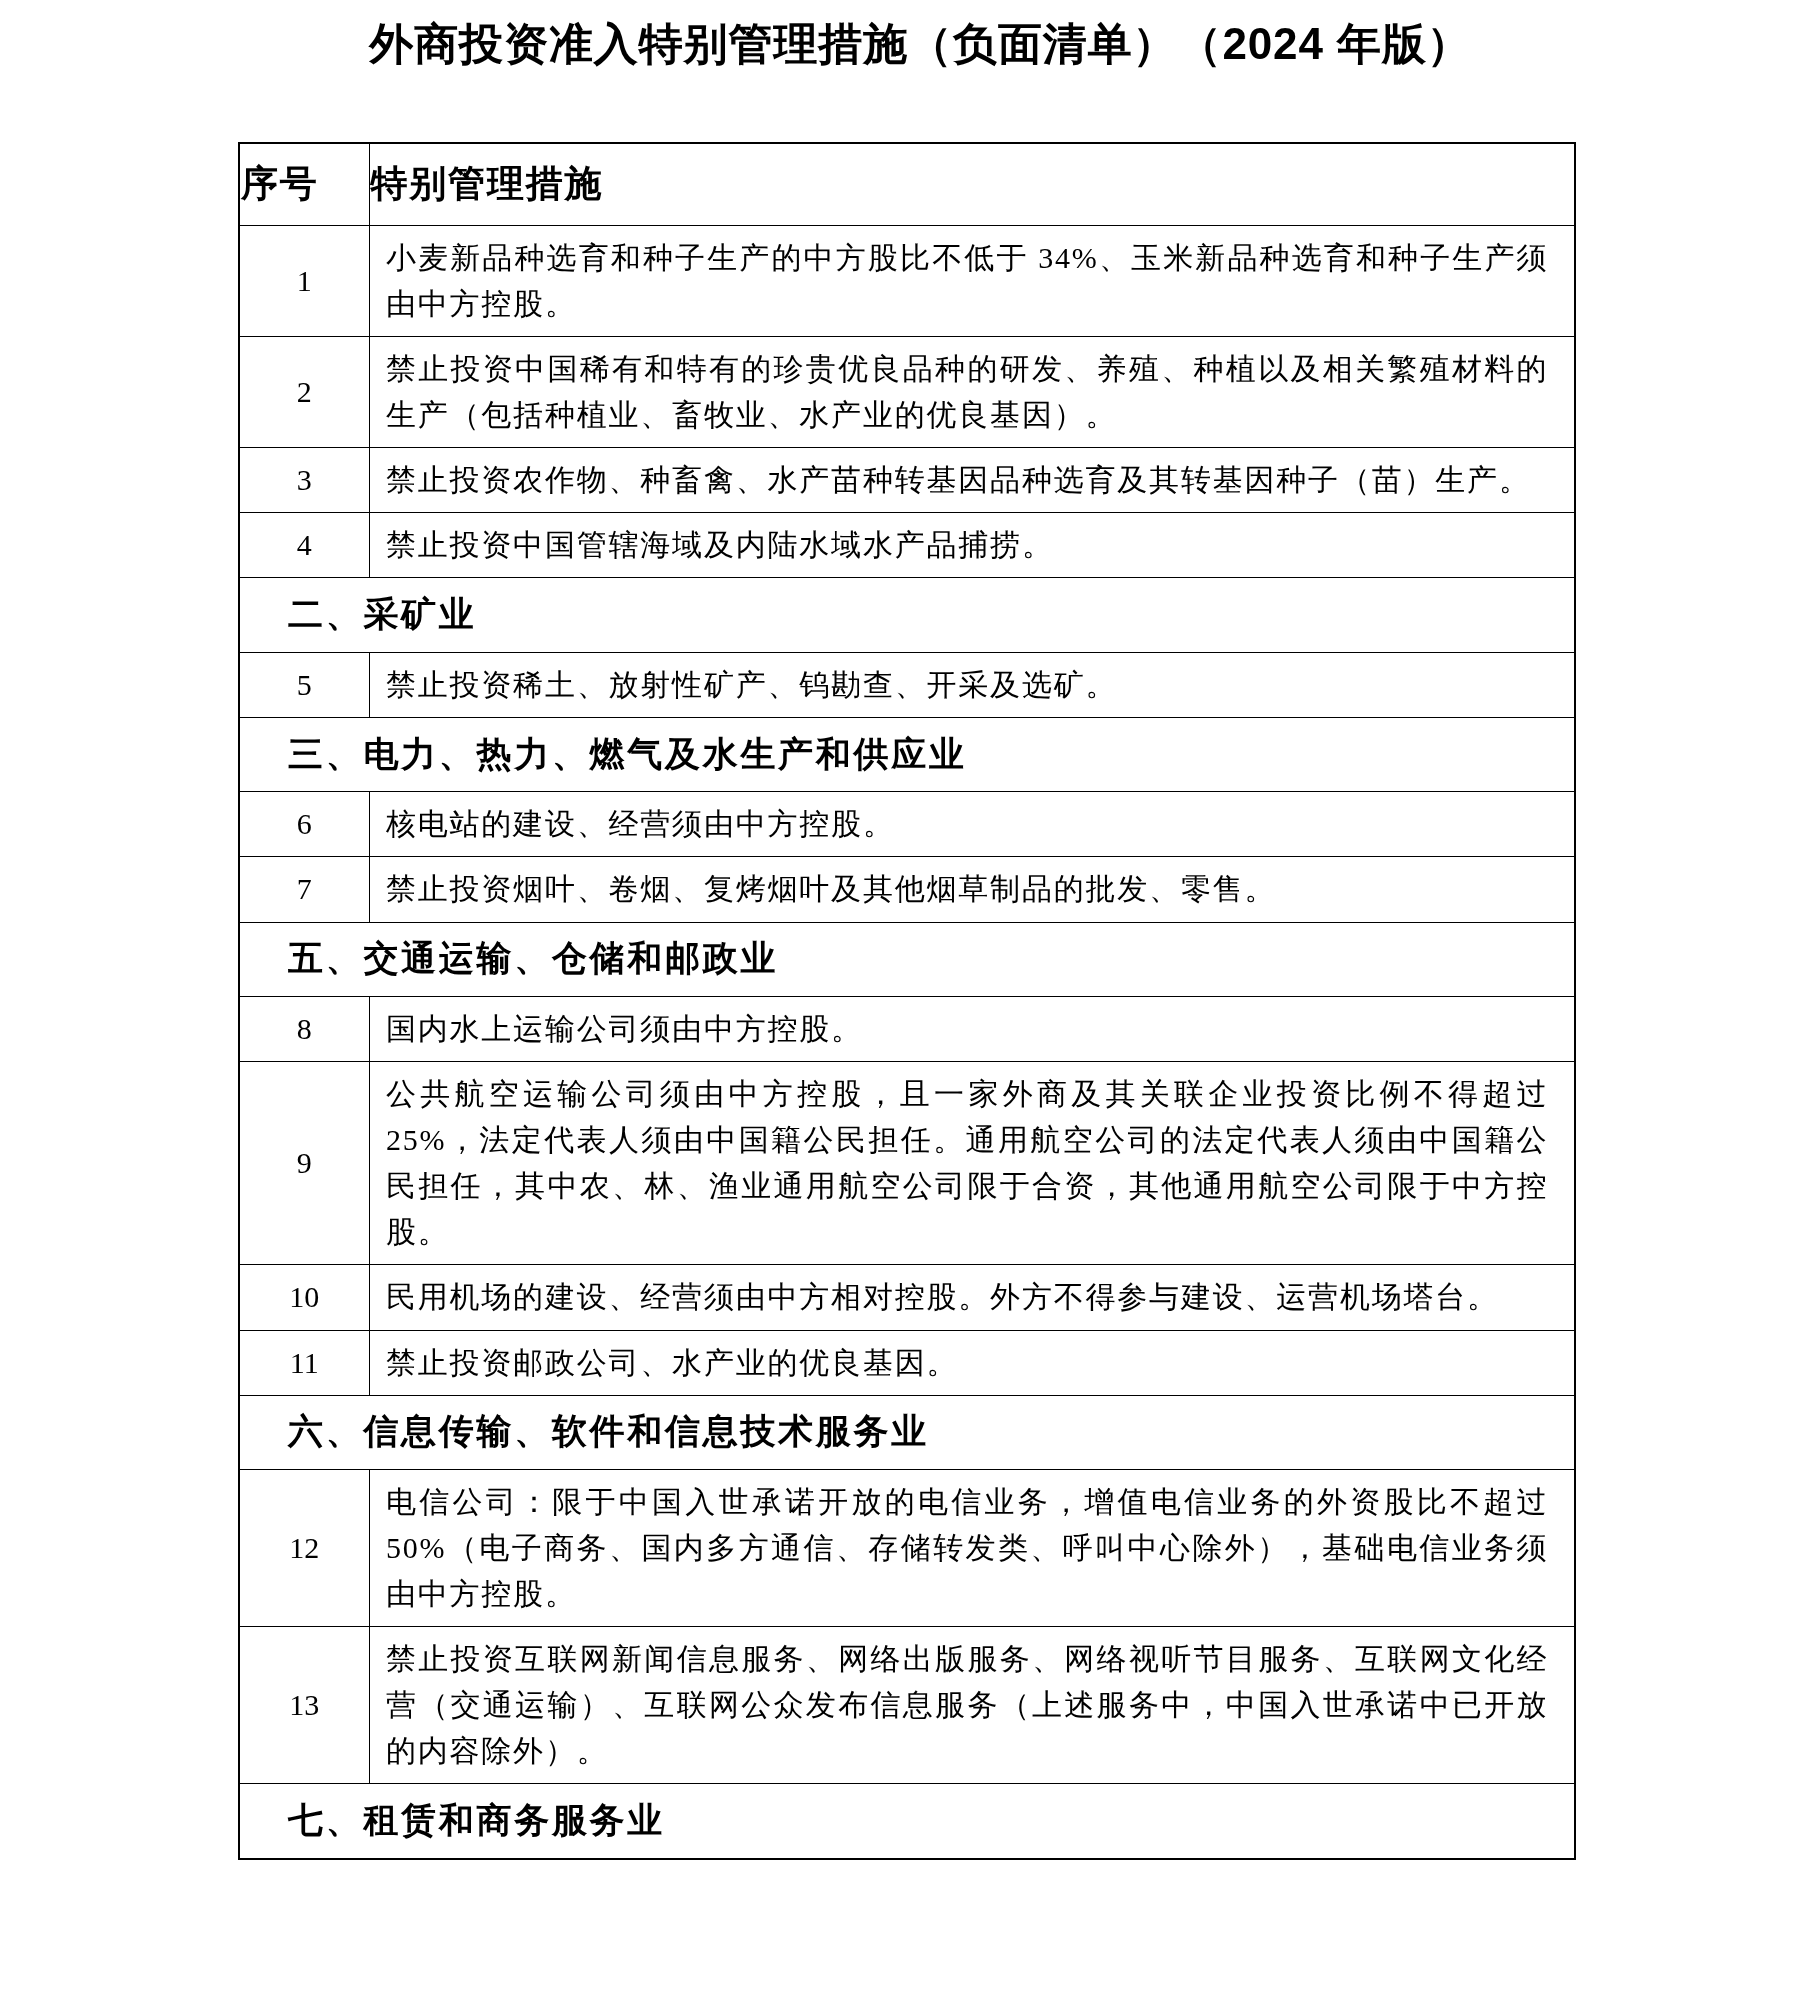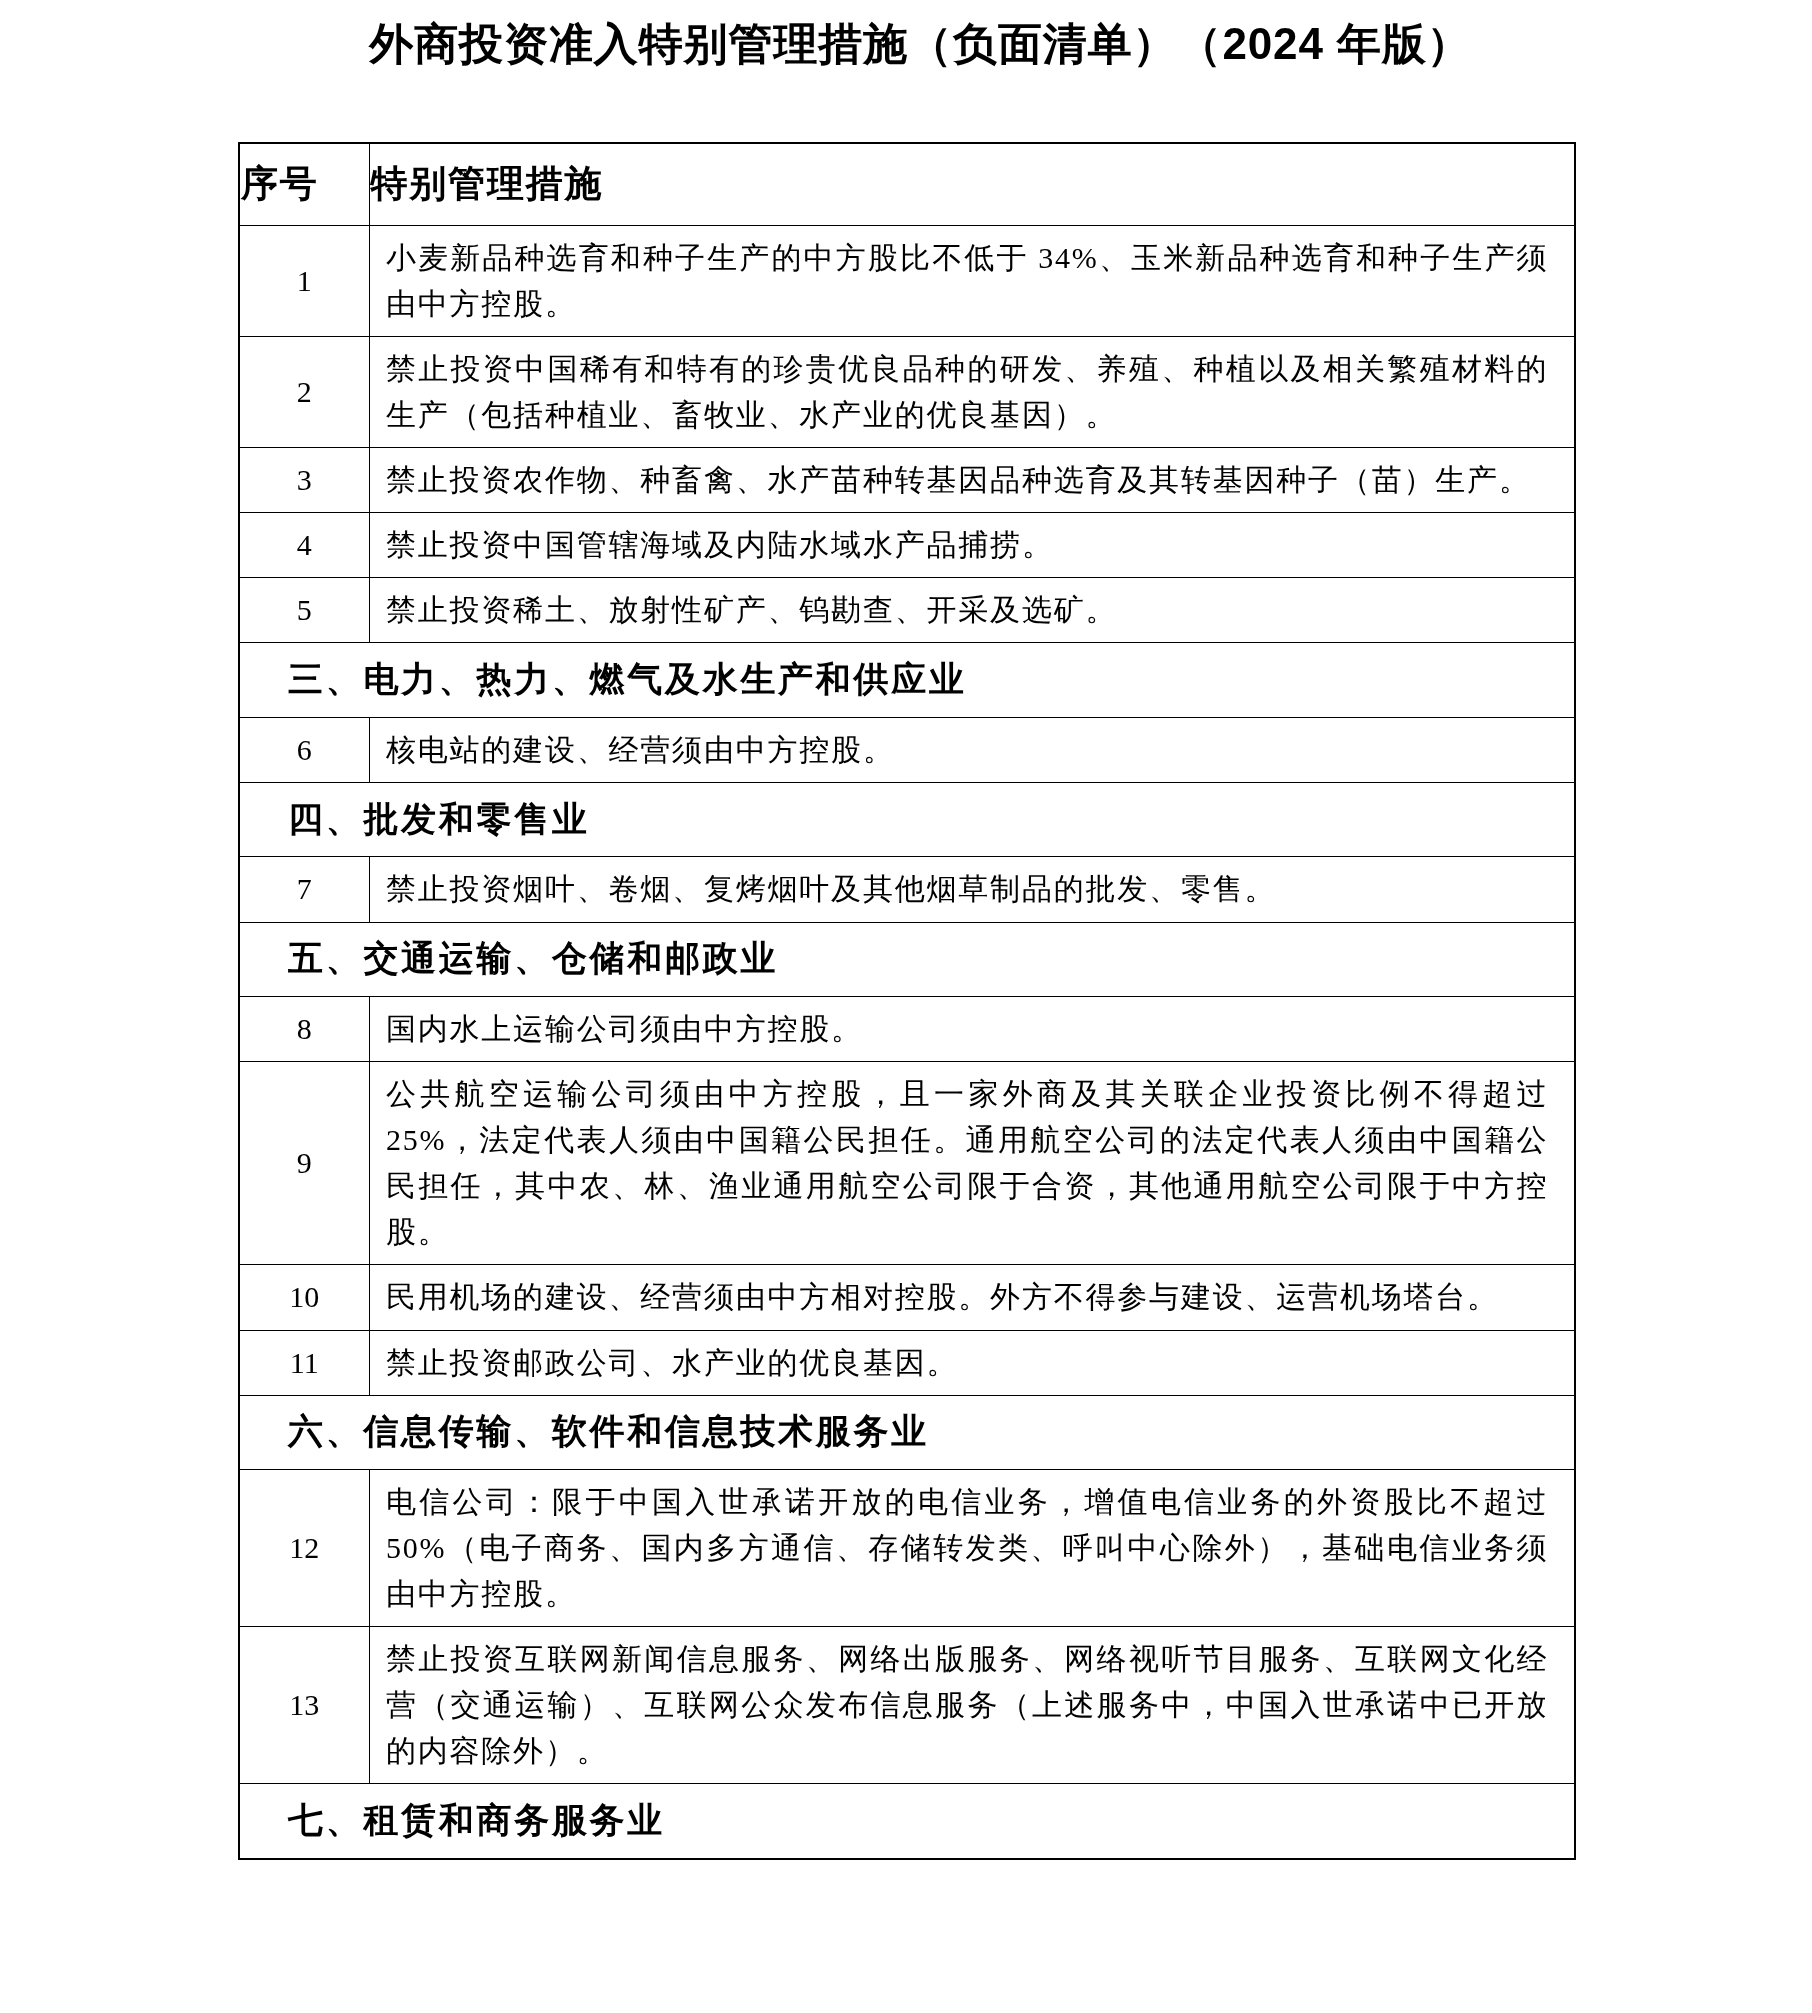--- a/index.html
+++ b/index.html
@@ -100,32 +100,32 @@
         </tr>
         <tr>
           <td class="num-cell">3</td>
           <td class="text-cell">禁止投资农作物、种畜禽、水产苗种转基因品种选育及其转基因种子（苗）生产。</td>
         </tr>
         <tr>
           <td class="num-cell">4</td>
           <td class="text-cell">禁止投资中国管辖海域及内陆水域水产品捕捞。</td>
         </tr>
         <tr>
+          <td colspan="2" class="section-cell">二、采矿业</td>
+        </tr>
+        <tr>
           <td class="num-cell">5</td>
           <td class="text-cell">禁止投资稀土、放射性矿产、钨勘查、开采及选矿。</td>
         </tr>
         <tr>
           <td colspan="2" class="section-cell">三、电力、热力、燃气及水生产和供应业</td>
         </tr>
         <tr>
           <td class="num-cell">6</td>
           <td class="text-cell">核电站的建设、经营须由中方控股。</td>
-        </tr>
-        <tr>
-          <td colspan="2" class="section-cell">四、批发和零售业</td>
         </tr>
         <tr>
           <td class="num-cell">7</td>
           <td class="text-cell">禁止投资烟叶、卷烟、复烤烟叶及其他烟草制品的批发、零售。</td>
         </tr>
         <tr>
           <td colspan="2" class="section-cell">五、交通运输、仓储和邮政业</td>
         </tr>
         <tr>
           <td class="num-cell">8</td>

